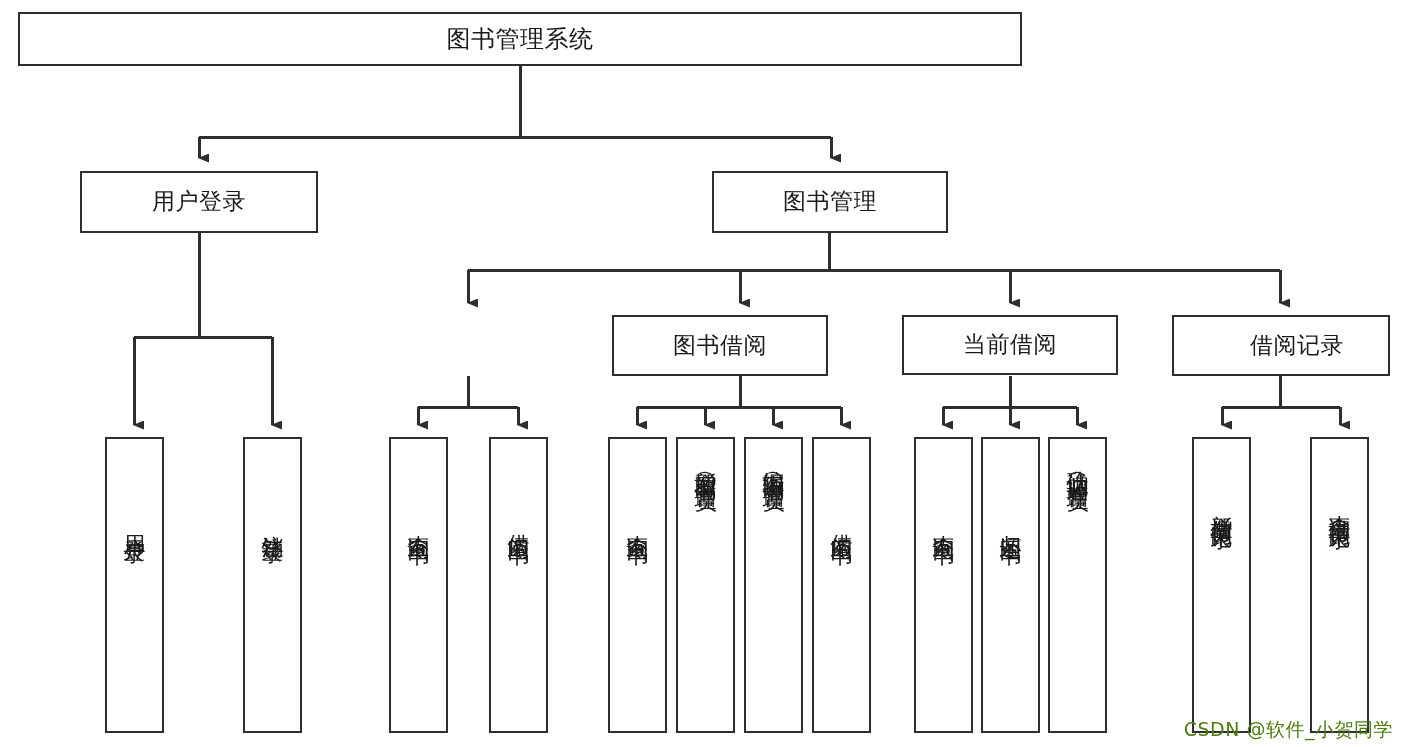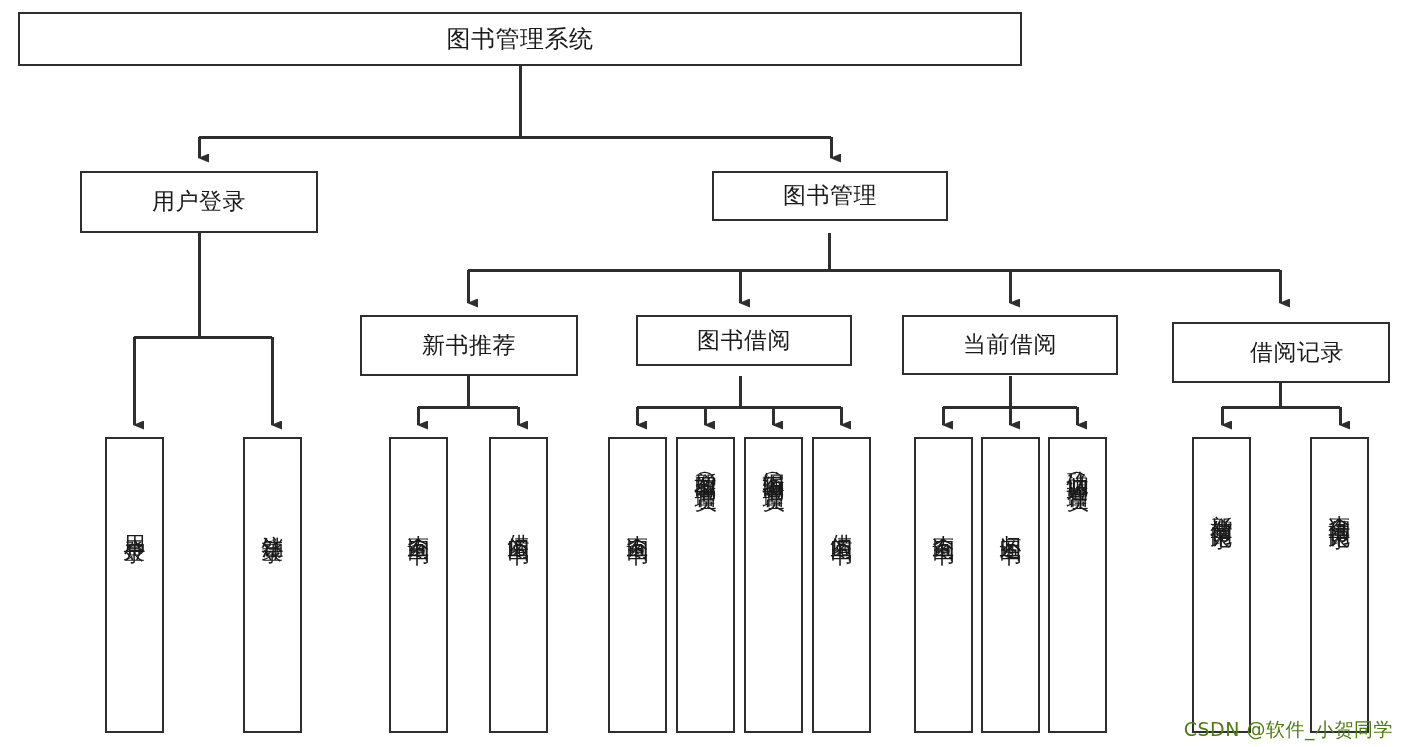--- a/index.html
+++ b/index.html
@@ -139,34 +139,31 @@
     </g>
   </svg>
 
   <div class="node horiz root" style="left:18px; top:12px; width:1004px; height:54px;justify-content:center;">
     <span class="node-label">图书管理系统</span>
   </div>
 
   <div class="node horiz" style="left:80px; top:171px; width:238px; height:62px;">
     <span class="node-label">用户登录</span>
   </div>
-  <div class="node horiz" style="left:712px; top:171px; width:236px; height:50px;">
+  <div class="node horiz" style="left:712px; top:171px; width:236px; height:62px;">
     <span class="node-label">图书管理</span>
   </div>
 
-  <div class="node horiz" style="left:360px; top:315px; width:218px; height:61px;">
-    <span class="node-label">新书推荐</span>
-  </div>
-  <div class="node horiz" style="left:636px; top:315px; width:216px; height:51px;">
+  <div class="node horiz" style="left:612px; top:315px; width:216px; height:61px;">
     <span class="node-label">图书借阅</span>
   </div>
   <div class="node horiz" style="left:902px; top:315px; width:216px; height:60px;">
     <span class="node-label">当前借阅</span>
   </div>
-  <div class="node horiz" style="left:1172px; top:322px; width:218px; height:61px;padding-left:32px;">
+  <div class="node horiz" style="left:1172px; top:315px; width:218px; height:61px;padding-left:32px;">
     <span class="node-label">借阅记录</span>
   </div>
 
   <div class="node vert short" style="left:105px; top:437px; width:59px; height:296px;">
     <span class="node-label">用户登录</span>
   </div>
   <div class="node vert short" style="left:243px; top:437px; width:59px; height:296px;">
     <span class="node-label">注销登录</span>
   </div>
 

